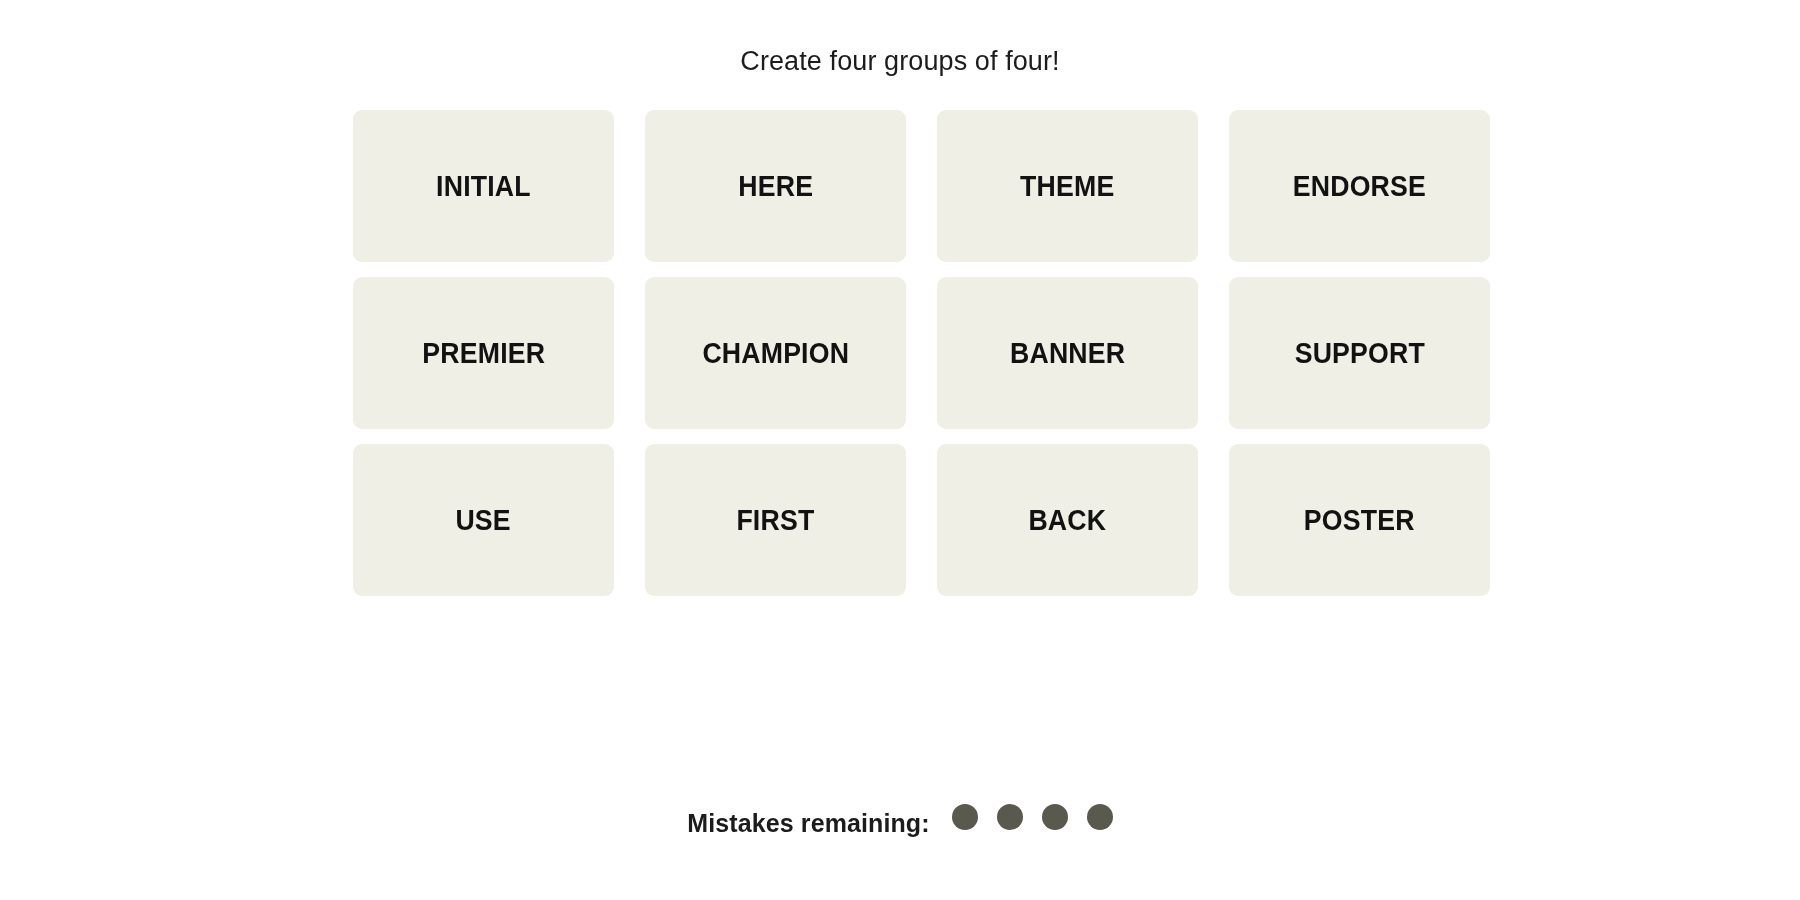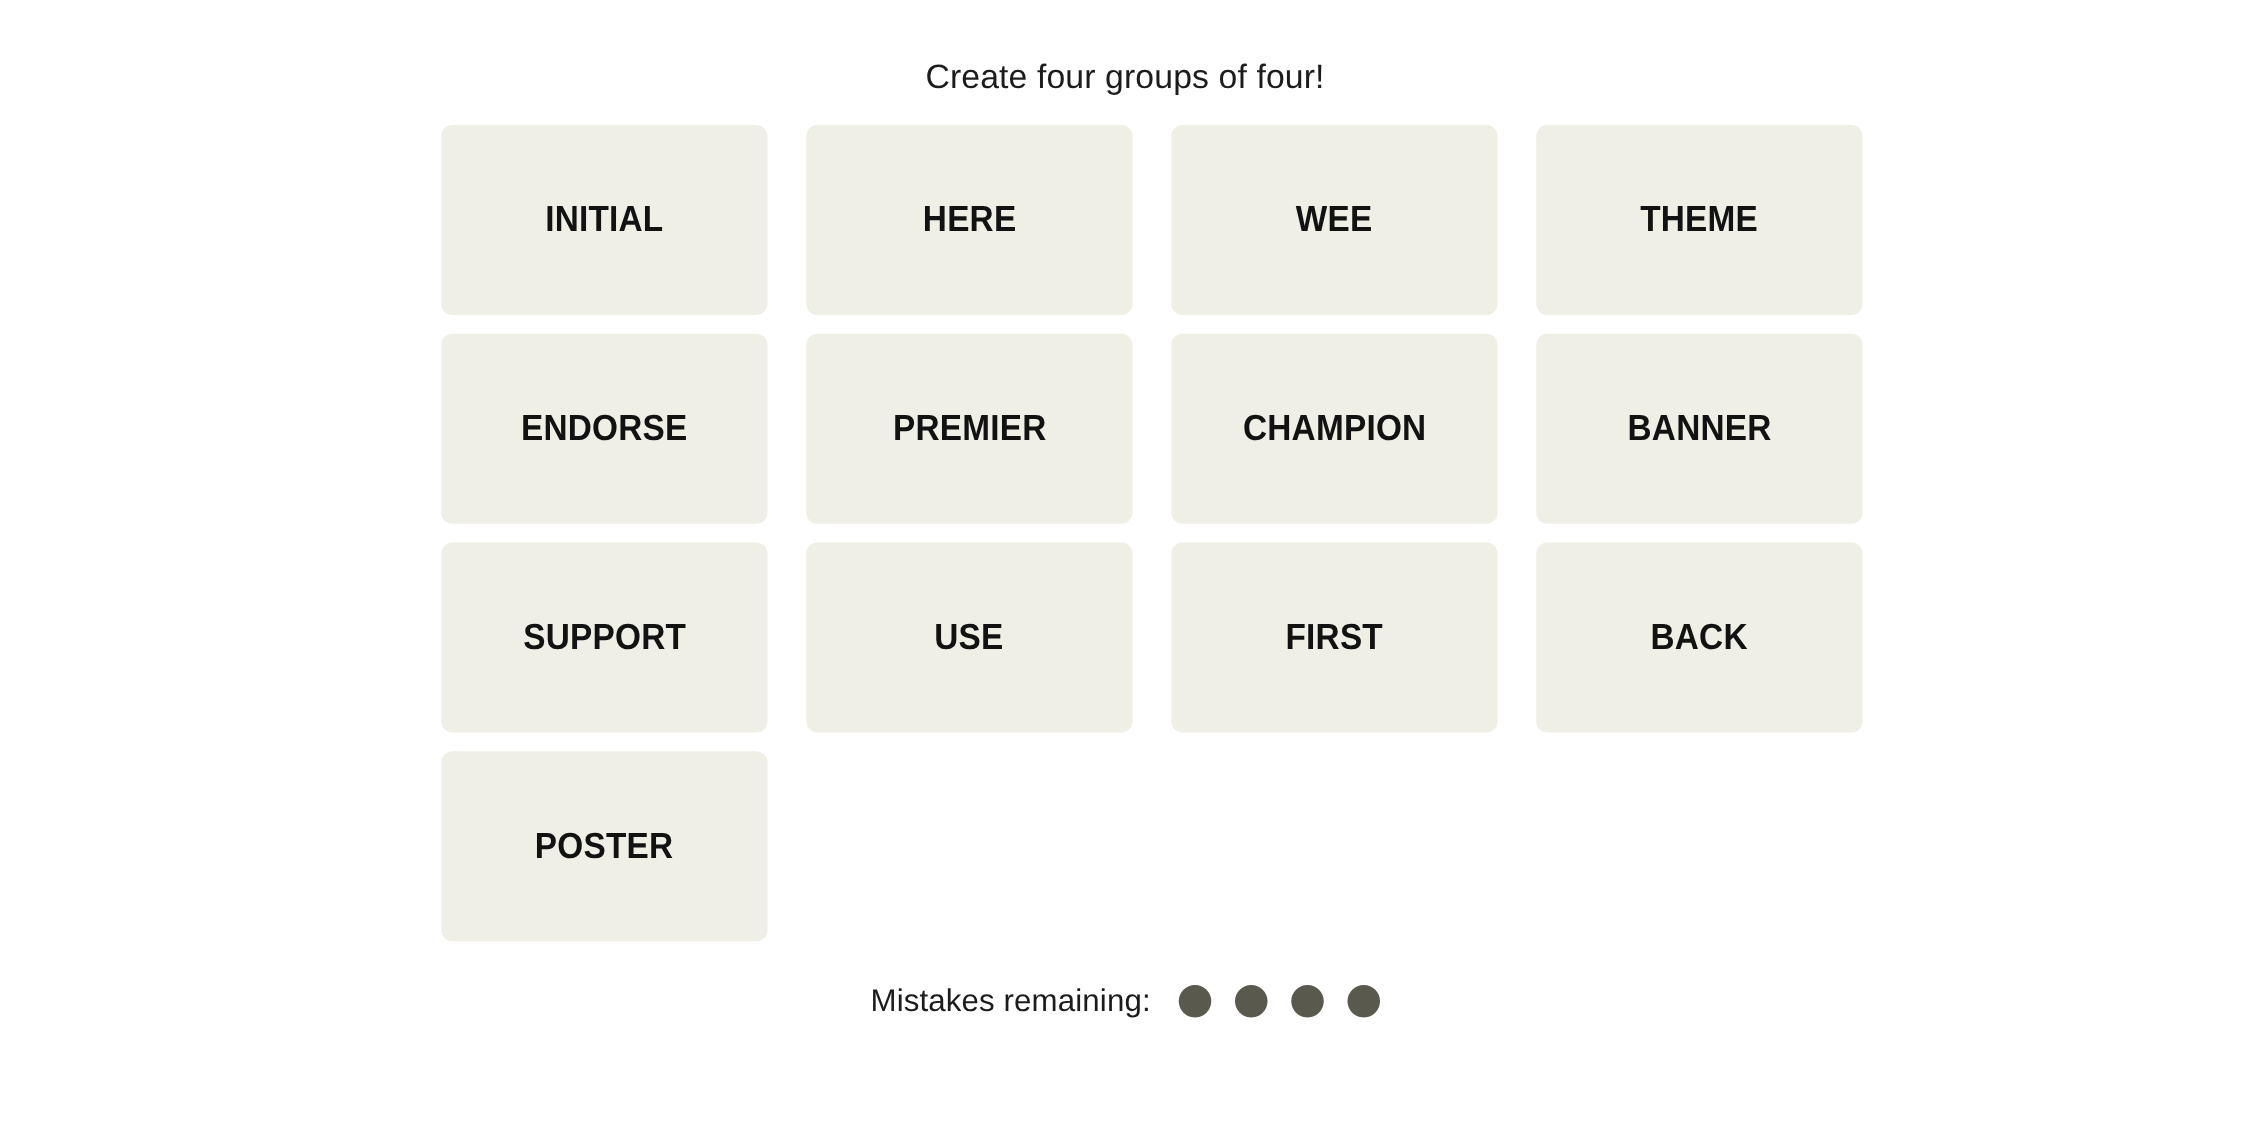--- a/index.html
+++ b/index.html
@@ -36,21 +36,21 @@
     font-weight: 400;
     color: #1c1c1c;
     letter-spacing: 0.1px;
     line-height: 34px;
     text-align: center;
     font-family: "Liberation Sans", sans-serif;
   }
 
   
   .board {
-    margin-top: 22px;
+    margin-top: 32px;
     width: 1180px;
     display: grid;
     grid-template-columns: repeat(4, 1fr);
     grid-template-rows: repeat(4, 152px);
     gap: 15px 31px;
     padding-left: 43px;
   }
 
   .tile {
     background: #efefe6;
@@ -82,24 +82,25 @@
     margin-top: 34px;
     display: flex;
     align-items: center;
     justify-content: center;
     gap: 18px;
   }
 
   .mistakes-label {
     font-family: "Liberation Sans", sans-serif;
     font-size: 25px;
-    font-weight: 400;
+    font-weight: 700;
     color: #1c1c1c;
     line-height: 28px;
     letter-spacing: 0.1px;
+    margin-top: 12px;
   }
 
   .dots {
     display: flex;
     align-items: center;
     gap: 19px;
     margin-left: 4px;
   }
 
   .dot {
@@ -117,23 +118,20 @@
 
   <div class="title">Create four groups of four!</div>
 
   <div class="board">
 
     <div class="tile">
       <span class="tile-label">INITIAL</span>
     </div>
     <div class="tile">
       <span class="tile-label">HERE</span>
-    </div>
-    <div class="tile">
-      <span class="tile-label">WEE</span>
     </div>
     <div class="tile">
       <span class="tile-label">THEME</span>
     </div>
 
     <div class="tile">
       <span class="tile-label">ENDORSE</span>
     </div>
     <div class="tile">
       <span class="tile-label">PREMIER</span>

